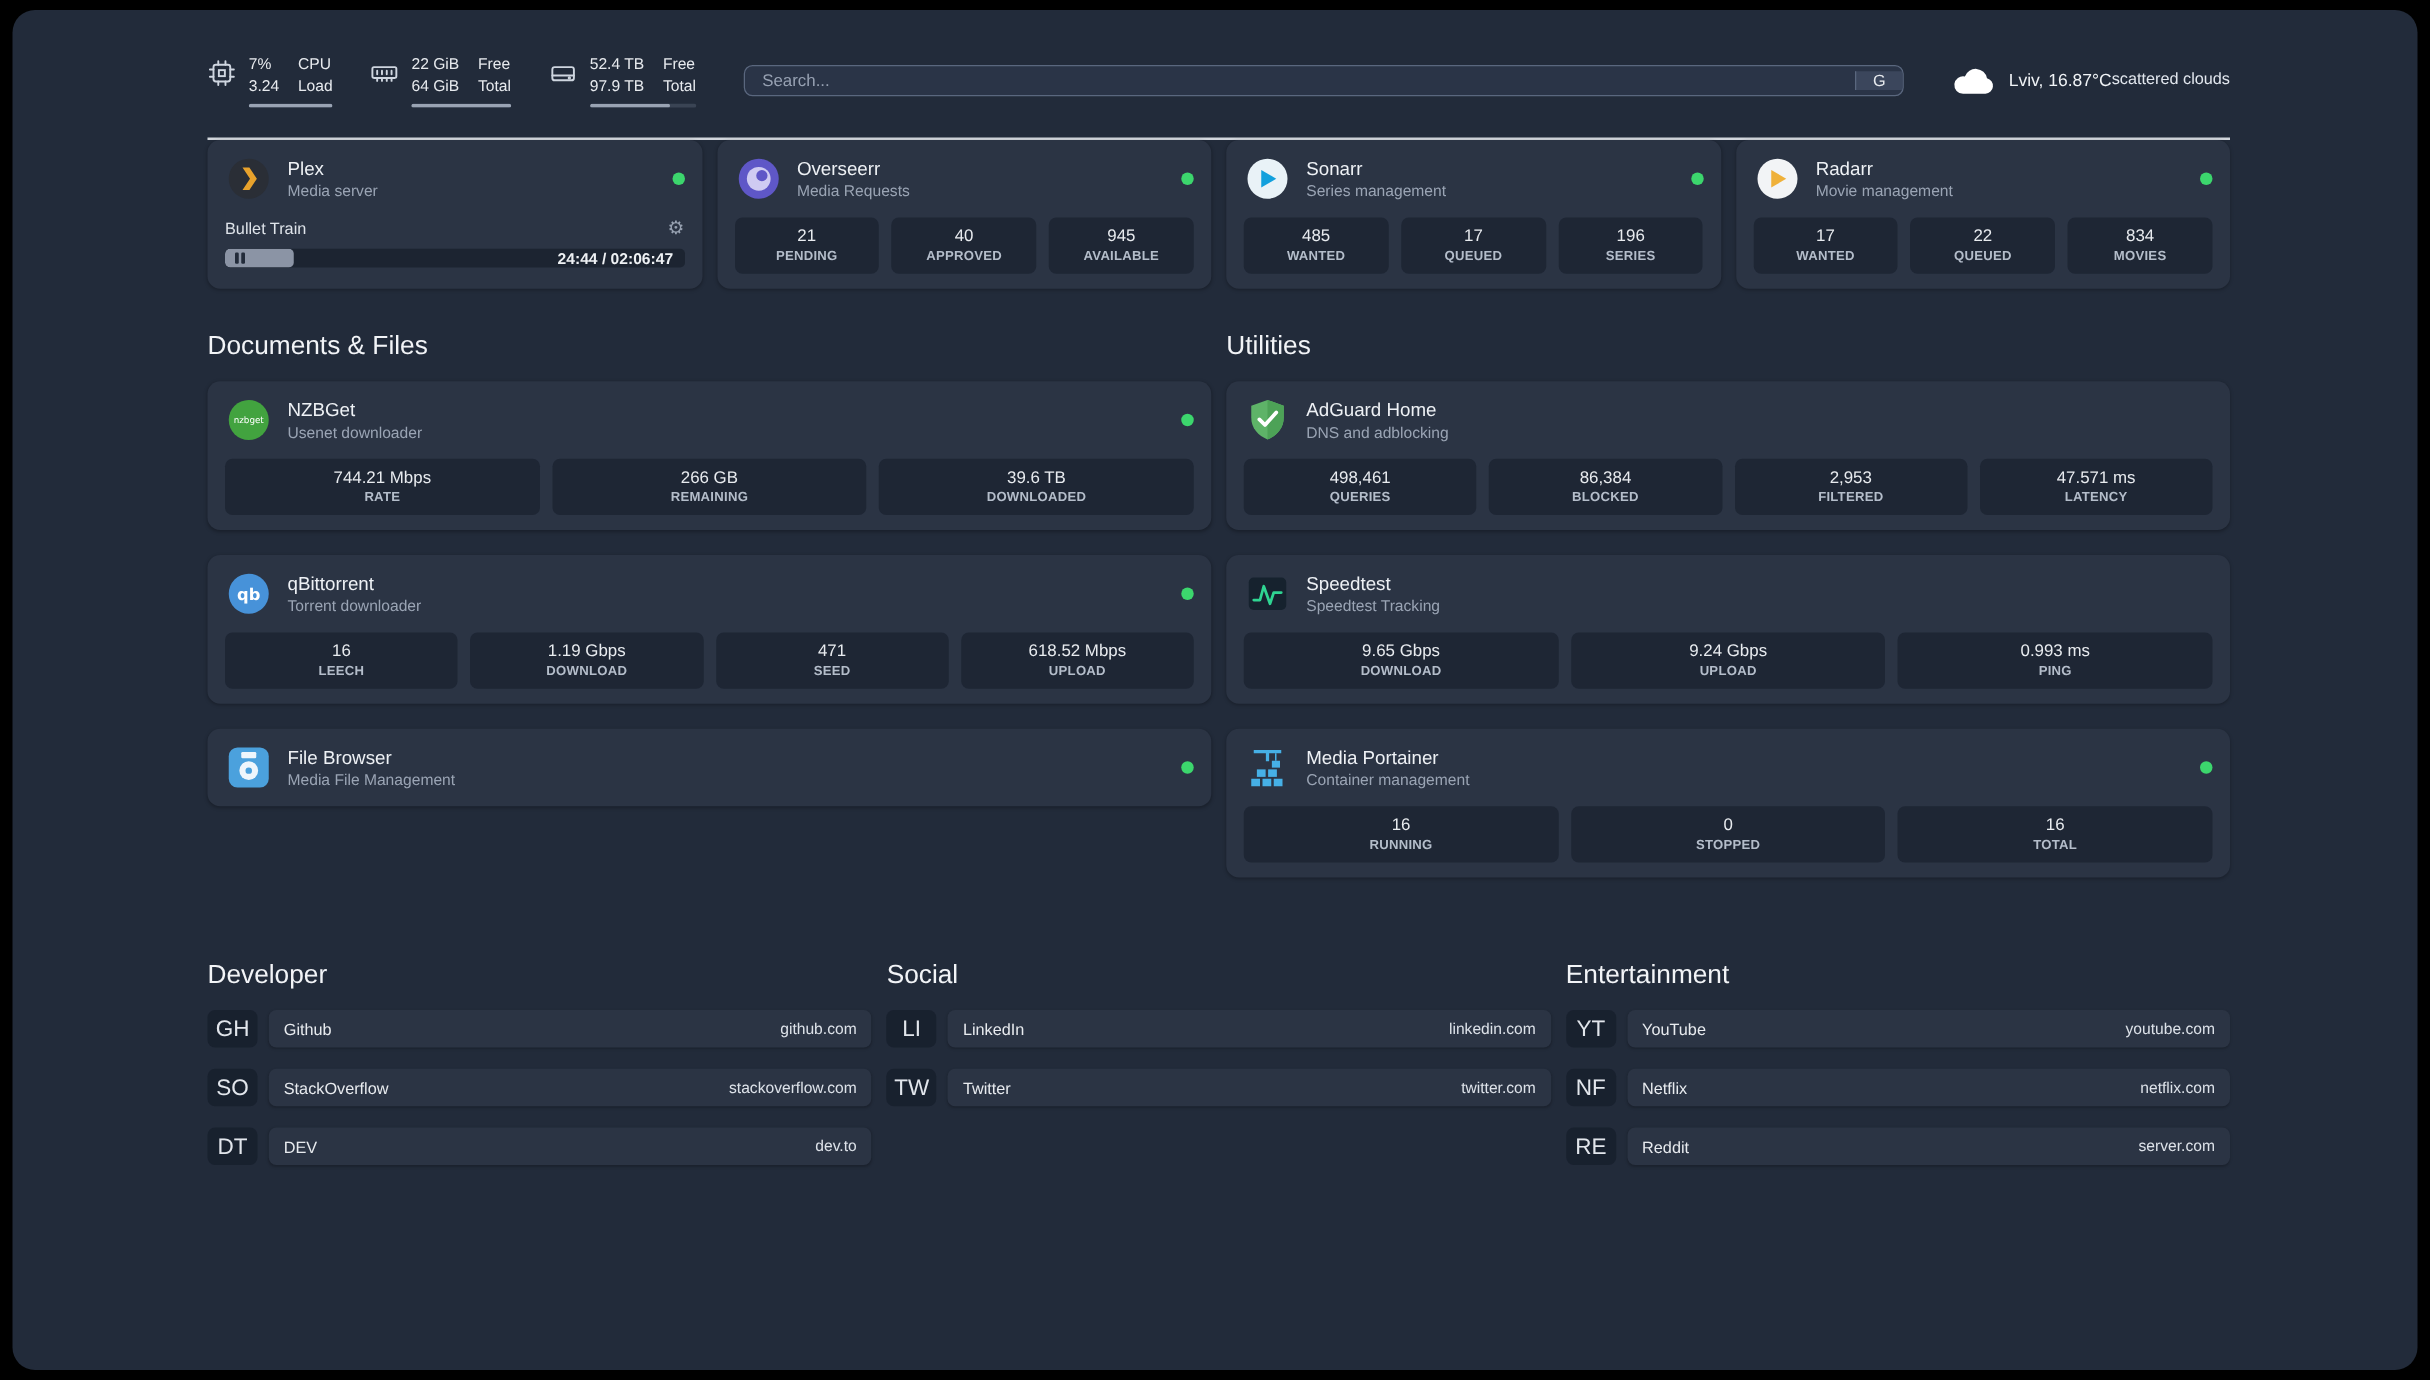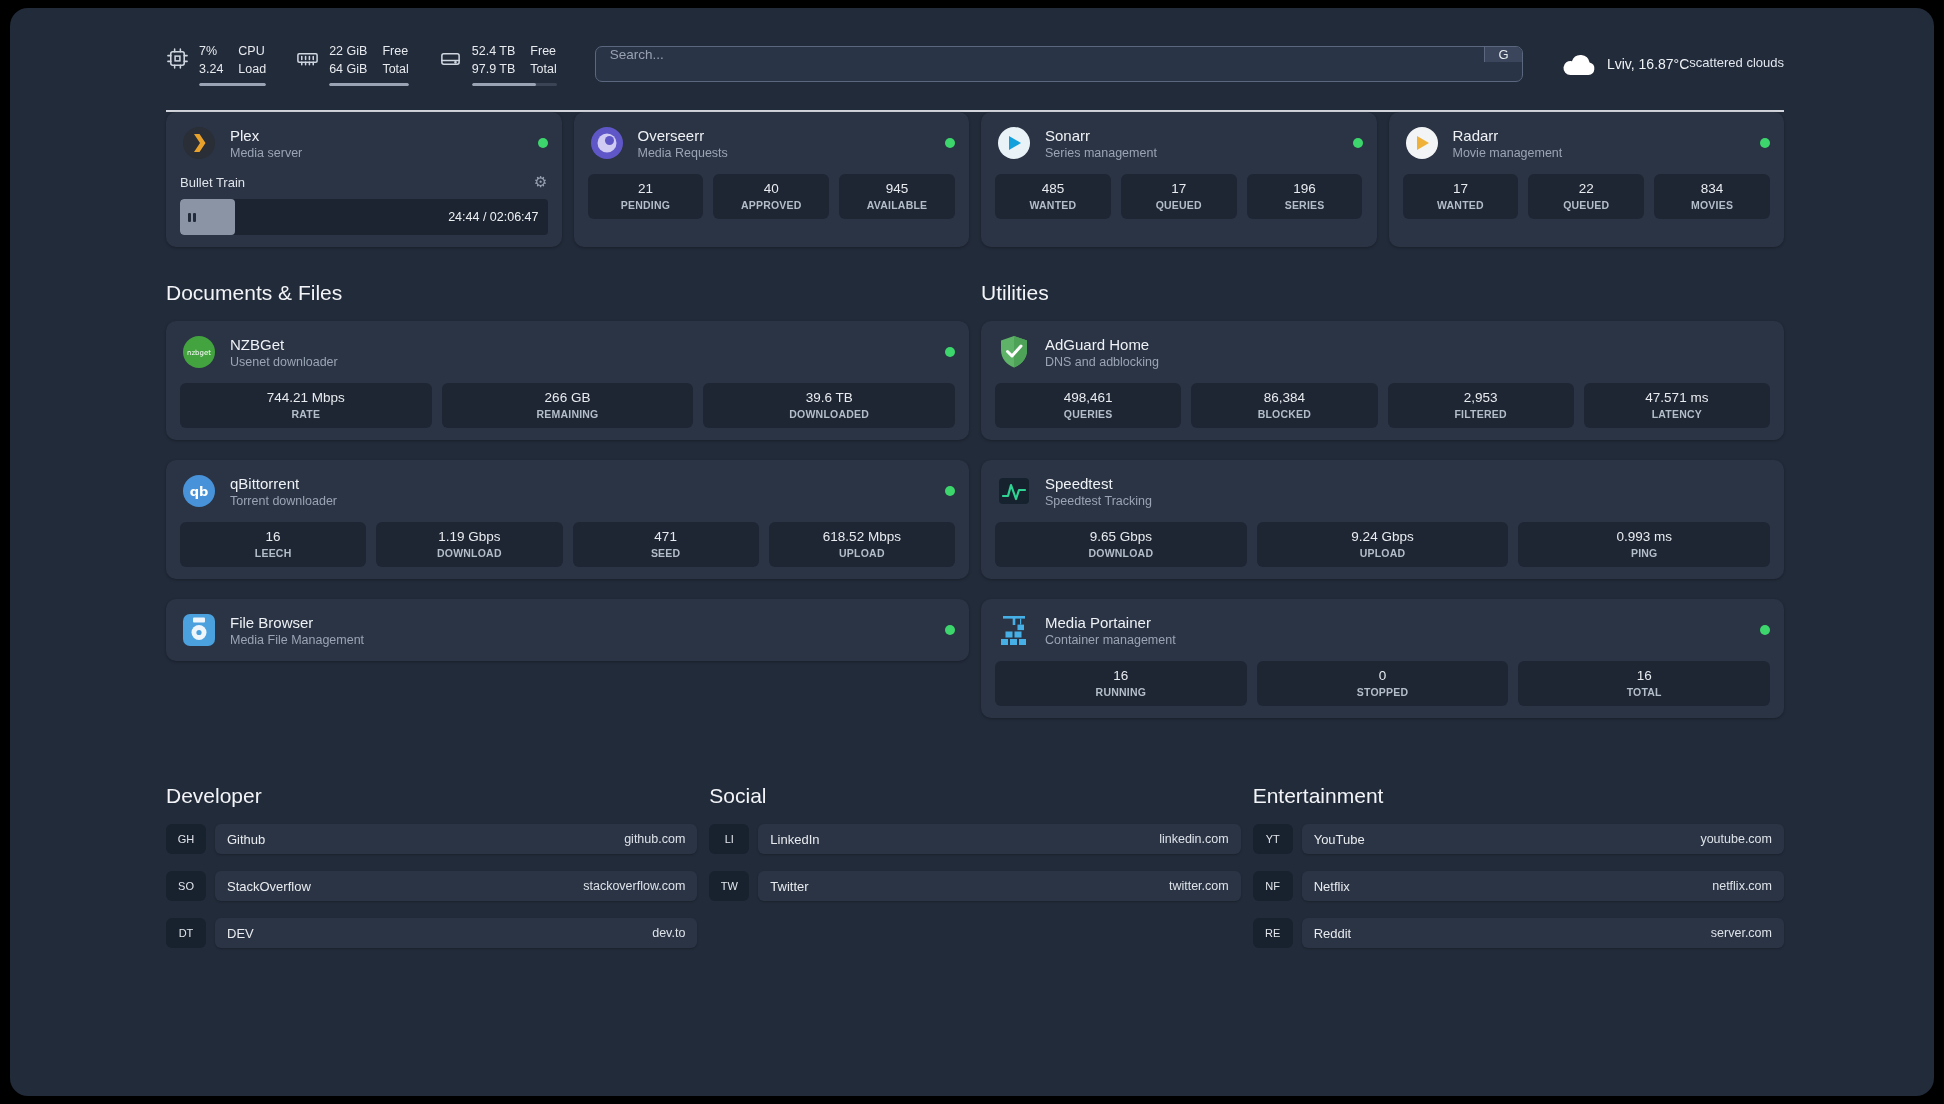--- a/index.html
+++ b/index.html
@@ -11,21 +11,21 @@
 
   
   .topbar { display: flex; align-items: center; gap: 30px; }
   .resource { display: flex; align-items: flex-start; gap: 10px; }
   .res-icon { margin-top: 5px; color: #cfd6e0; }
   .res-cols { display: flex; gap: 15px; }
   .res-col { display: flex; flex-direction: column; font-size: 12.5px; line-height: 1.45; color: #e7eaee; }
   .res-bar { height: 3px; background: #3a4454; border-radius: 2px; margin-top: 5px; overflow: hidden; }
   .res-fill { height: 100%; background: #99a3b3; border-radius: 2px; }
 
-  .search-wrap { flex: 1; display: flex; align-items: flex-start; height: 36px; background: #2a3447;
+  .search-wrap { flex: 1; display: flex; align-items: center; height: 25px; background: #2a3447;
     border: 1px solid #5a677e; border-radius: 7px; overflow: hidden; margin: 0 8px; }
   .search-input { flex: 1; background: transparent; border: none; outline: none;
     color: #dfe4ea; font-size: 13.5px; padding: 0 14px; font-family: inherit; }
   .search-input::placeholder { color: #97a1b2; }
   .search-btn { width: 38px; background: #3b465c; border-left: 1px solid #5a677e; color: #e7eaee;
     display: flex; align-items: center; justify-content: center; font-size: 13px; cursor: pointer; }
 
   .weather { display: flex; align-items: center; gap: 10px; }
   .weather-lines { display: flex; flex-direction: row; line-height: 1.45; }
   .weather-loc { font-size: 14px; color: #f0f3f6; }
@@ -51,33 +51,33 @@
   .status-dot { width: 10px; height: 10px; border-radius: 50%; background: #3cd66d; flex: 0 0 10px; }
   .stats-row { display: flex; gap: 10px; margin-top: 12px; }
   .stat { flex: 1; background: rgba(13,19,30,0.42); border-radius: 6px; padding: 7px 4px 8px; text-align: center; }
   .stat-value { font-size: 13.5px; color: #e8ebef; }
   .stat-label { font-size: 10.5px; font-weight: 700; color: #b4bdca; margin-top: 3px; letter-spacing: 0.02em; }
 
   
   .player-title-row { display: flex; align-items: center; justify-content: space-between;
     margin-top: 11px; font-size: 13px; color: #dfe4ea; text-align: center; }
   .gear-icon { color: #97a1b1; font-size: 15px; cursor: pointer; }
-  .player-bar { position: relative; height: 36px; background: rgba(13,19,30,0.5);
-    border-radius: 4px; margin-top: 8px; display: flex; align-items: center; overflow: hidden; }
+  .player-bar { position: relative; height: 15px; background: rgba(13,19,30,0.5);
+    border-radius: 4px; margin-top: 8px; display: flex; align-items: center; overflow: hidden; font-weight: bold; }
   .player-fill { position: absolute; left: 0; top: 0; bottom: 0; width: 15%; background: #8b94a5; border-radius: 4px; }
   .pause-icon { position: relative; z-index: 2; margin-left: 8px; display: flex; gap: 2.5px; cursor: pointer; }
   .pause-icon i { display: block; width: 2.5px; height: 9px; background: #222b3a; border-radius: 1px; }
   .player-time { position: absolute; right: 9px; font-size: 12.5px; color: #eef1f4; z-index: 2; }
 
   
   .bookmarks { display: grid; grid-template-columns: 1fr 1fr 1fr; gap: 12px; margin-top: 66px; align-items: start; }
   .bm-row { display: flex; gap: 9px; height: 30px; margin-bottom: 17px; cursor: pointer; }
   .bm-row:last-child { margin-bottom: 0; }
   .bm-abbr { width: 40px; flex: 0 0 40px; background: rgba(13,19,30,0.42); border-radius: 6px;
-    display: flex; align-items: center; justify-content: center; font-size: 11px; color: #e2e6ec; }
+    display: flex; align-items: center; justify-content: center; font-size: 18px; color: #e2e6ec; }
   .bm-bar { flex: 1; background: #2b3444; border-radius: 6px; display: flex; align-items: center;
     justify-content: space-between; padding: 0 12px; box-shadow: 0 1px 2px rgba(0,0,0,0.22); }
   .bm-name { font-size: 13px; color: #e8ebef; }
   .bm-url { font-size: 12.5px; color: #dde2e9; }
 
   svg { display: block; }
 </style>
 </head>
 <body>
 

